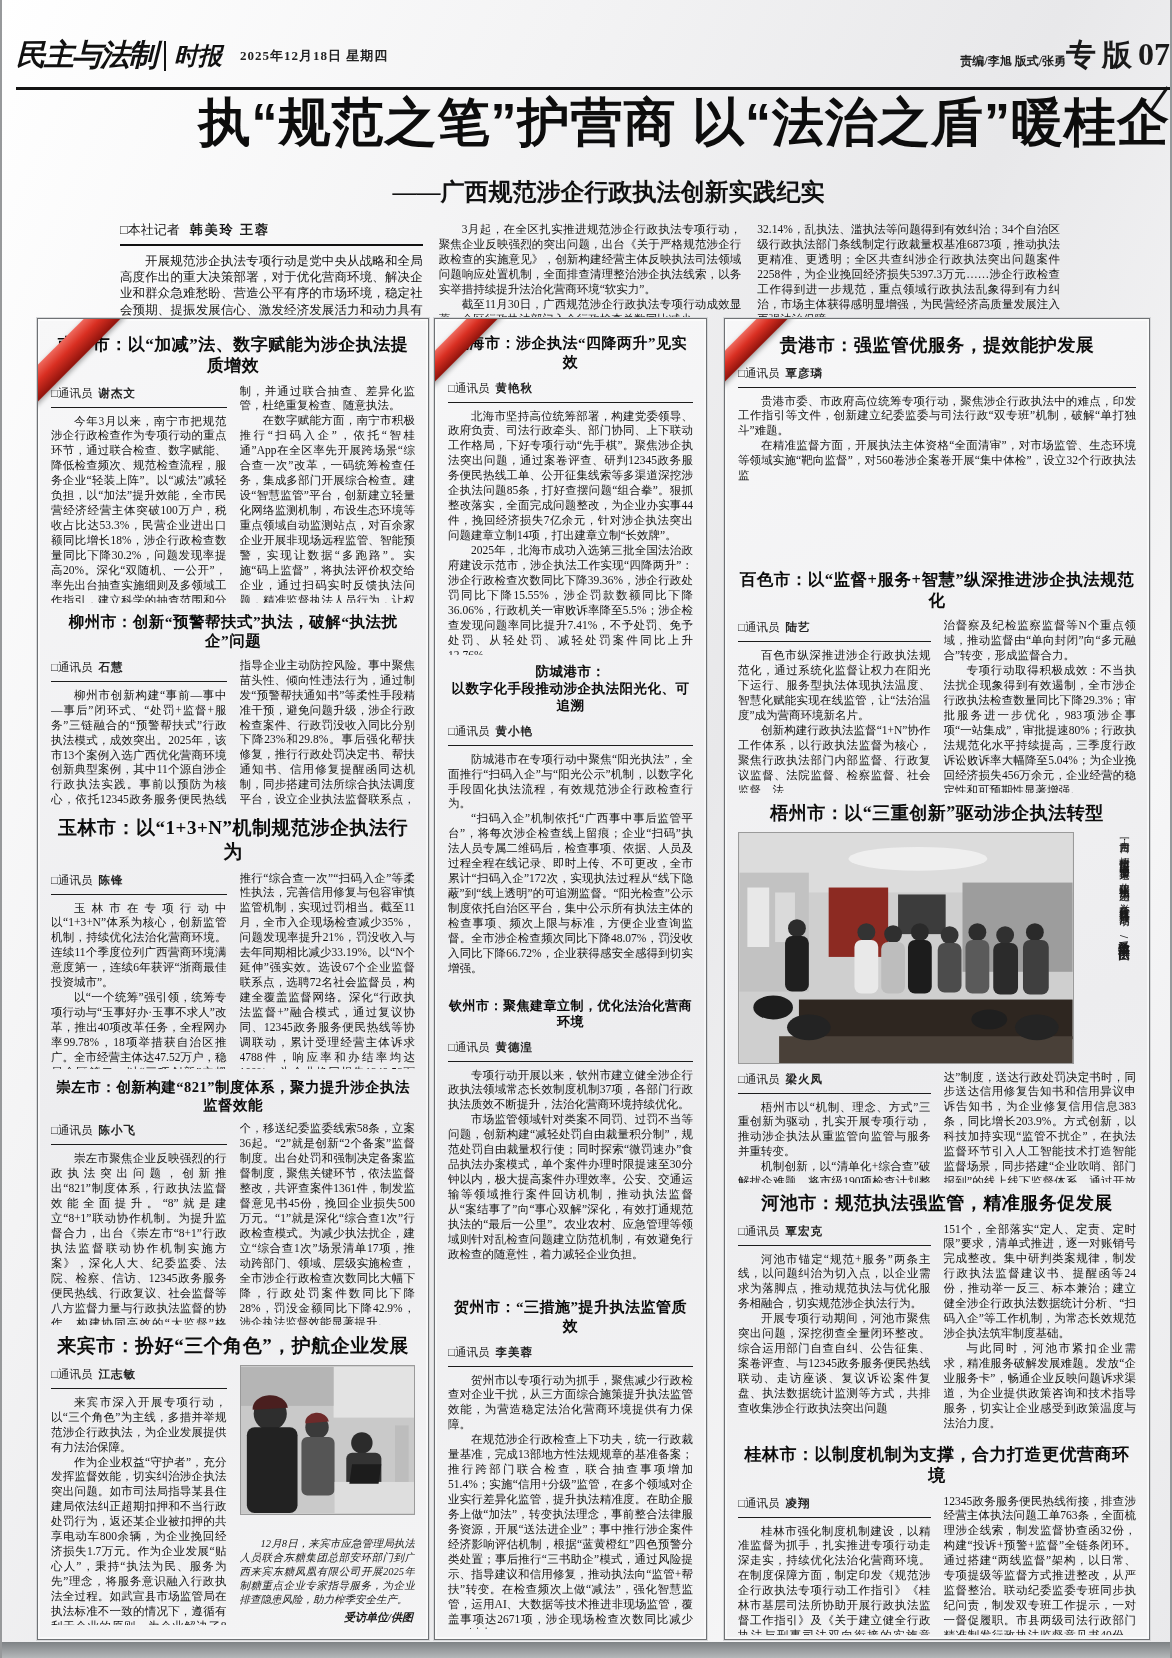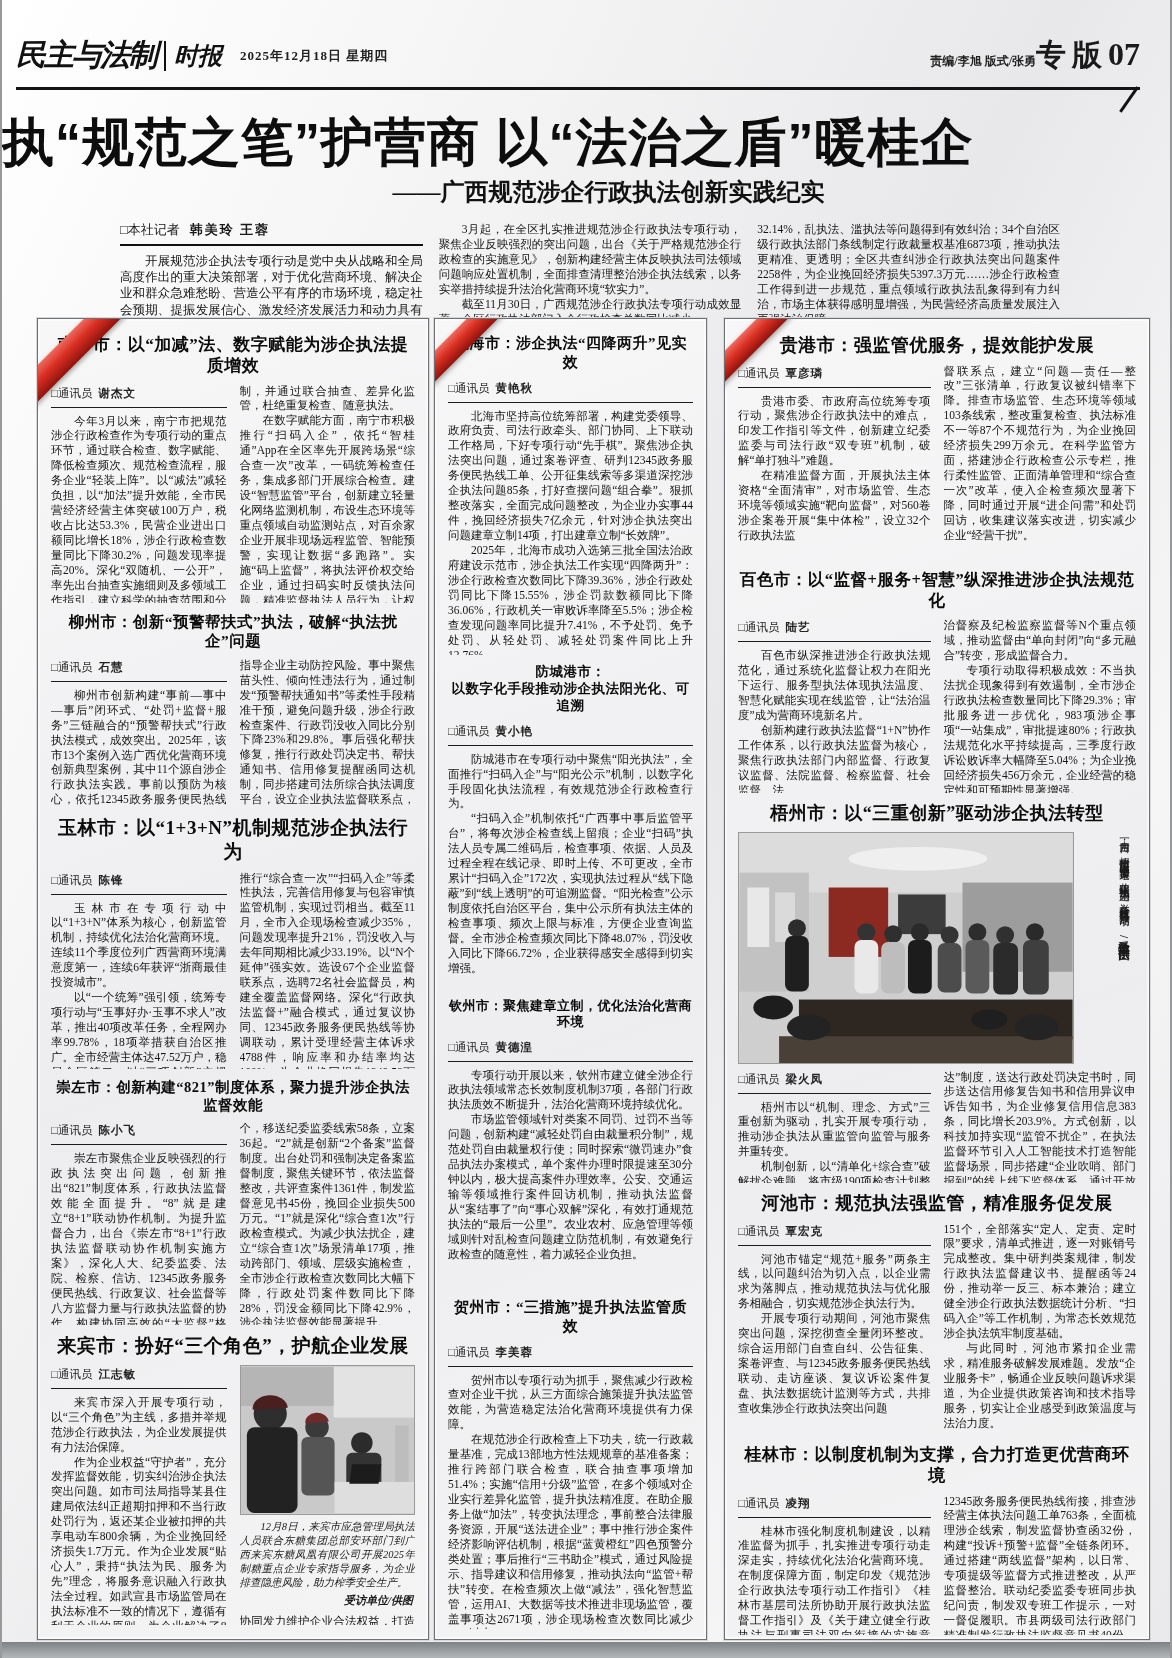--- a/index.html
+++ b/index.html
@@ -5,35 +5,35 @@
   * { margin:0; padding:0; box-sizing:border-box; }
   html,body { width:1172px; height:1658px; }
   body { background:#a9adb0; font-family:"Liberation Serif","DejaVu Serif",serif; color:#1a1a1a; }
   .paper { position:relative; width:1172px; height:1658px; overflow:hidden;
     background:linear-gradient(115deg,#ffffff 0%,#f3f3f4 30%,#e8e8ea 55%,#f6f6f7 78%,#e9e9eb 100%);
     border-left:2px solid #97999b; border-right:2px solid #97999b; }
   .paper::after { content:""; position:absolute; left:0; right:0; bottom:0; height:16px;
     background:linear-gradient(#7e8285,#b4b7b9); }
 
   
-  .hdr { position:absolute; top:24px; left:14px; right:30px; height:66px;
+  .hdr { position:absolute; top:24px; left:14px; right:0; height:66px;
     border-bottom:3px solid #141414; display:flex; align-items:center; }
   .masthead { display:flex; align-items:center; gap:8px; }
   .mast-main { font-size:30px; font-weight:900; font-style:italic; letter-spacing:-2px; color:#111; }
   .mast-div { width:2px; height:30px; background:#111; }
   .mast-sub { font-size:24px; font-weight:900; font-style:italic; color:#111; }
   .hdr-date { font-size:13px; font-weight:700; margin-left:18px; color:#222; letter-spacing:1px; }
   .hdr-right { margin-left:auto; display:flex; align-items:baseline; }
   .hdr-editors { font-size:12px; font-weight:700; color:#222; }
   .edition { font-size:30px; font-weight:900; letter-spacing:6px; }
   .pageno { font-size:32px; font-weight:900; font-family:"Liberation Serif",serif; }
   .corner { position:absolute; right:-4px; bottom:-14px; width:30px; height:3px; background:#141414; transform:rotate(-55deg); }
 
   
-  .main-title { position:absolute; top:108px; left:0; width:100%; text-align:left;
+  .main-title { position:absolute; top:88px; left:0; width:100%; text-align:right;
     font-family:"Liberation Sans","DejaVu Sans",sans-serif; font-weight:900; font-size:52px;
     letter-spacing:1px; color:#0d0d0d; }
   .main-subtitle { position:absolute; top:176px; left:0; width:100%; text-align:center;
     font-weight:900; font-size:24px; color:#111;padding-left:45px; }
 
   
   .intro { position:absolute; top:222px; left:118px; width:940px; height:100px;
     display:flex; gap:16px; overflow:hidden; }
   .intro-col { flex:1; font-size:12.5px; line-height:1.22; text-align:justify; overflow:hidden; }
   .rep-byline { display:flex; gap:10px; font-size:13px; padding-bottom:6px; margin-bottom:7px;
@@ -72,21 +72,21 @@
 
   
   .a1{height:278px;} .a2{height:204px;} .a3{height:262px;} .a4{height:256px;} .a5{height:300px;}
   .b1{height:330px;} .b2{height:334px;} .b3{height:300px;} .b4{height:340px;}
   .c1{height:236px;} .c2{height:232px;} .c3{height:390px;} .c4{height:252px;} .c5{height:200px;}
   .box-mid .paras{font-size:11.5px;}
 
   
   .lb-fig { margin-bottom:4px; }
   .lb-fig svg { display:block; width:100%; height:150px; border:1px solid #9a9a9a; background:#cfcfcf; }
-  .hcap { font-style:italic; font-size:10.5px; line-height:1.35; text-align:justify; margin-top:5px; }
+  .hcap { font-style:italic; font-size:10.5px; line-height:1.35; text-align:justify; margin-top:22px; }
   .hcap .para{ text-indent:2em; }
   .hcap-credit { font-size:11px; font-weight:900; text-align:right; font-style:italic; margin:2px 2px 6px 0; }
 
   .photo-row { display:flex; gap:7px; margin-bottom:6px; }
   .photo-row svg { width:336px; height:232px; border:1px solid #9a9a9a; background:#d6d6d6; display:block; }
   .vcap { width:52px; height:232px; writing-mode:vertical-rl; font-size:10.5px; line-height:1.6;
     letter-spacing:1px; color:#1a1a1a; overflow:hidden; }
   .vcap-credit { font-weight:900; font-size:11.5px; margin-top:8px; }
 </style>
 </head>
@@ -322,25 +322,20 @@
         <div class="tcol">
           <div class="byline">
             <span>□通讯员</span>
             <b>覃彦璘</b>
           </div>
           <div class="paras">
               <p class="para">贵港市委、市政府高位统筹专项行动，聚焦涉企行政执法中的难点，印发工作指引等文件，创新建立纪委监委与司法行政“双专班”机制，破解“单打独斗”难题。</p>
               <p class="para">在精准监督方面，开展执法主体资格“全面清审”，对市场监管、生态环境等领域实施“靶向监督”，对560卷涉企案卷开展“集中体检”，设立32个行政执法监</p>
             </div>
         </div>
-        <div class="tcol">
-            <div class="paras cont">
-              <p class="para">督联系点，建立“问题—责任—整改”三张清单，行政复议被纠错率下降。排查市场监管、生态环境等领域103条线索，整改重复检查、执法标准不一等87个不规范行为，为企业挽回经济损失299万余元。在科学监管方面，搭建涉企行政检查公示专栏，推行柔性监管、正面清单管理和“综合查一次”改革，使入企检查频次显著下降，同时通过开展“进企问需”和处罚回访，收集建议落实改进，切实减少企业“经营干扰”。</p>
-            </div>
-          </div>
       </div>
     </section>
 
     <section class="article c2">
       <h2 class="art-title t165">百色市：以“监督+服务+智慧”纵深推进涉企执法规范化</h2>
       <div class="body2">
         <div class="tcol">
           <div class="byline">
             <span>□通讯员</span>
             <b>陆艺</b>

